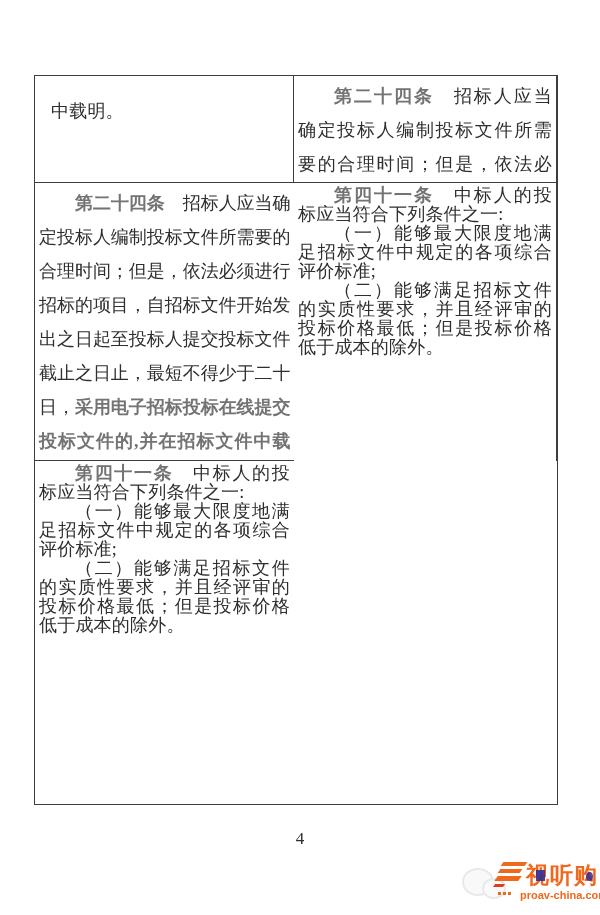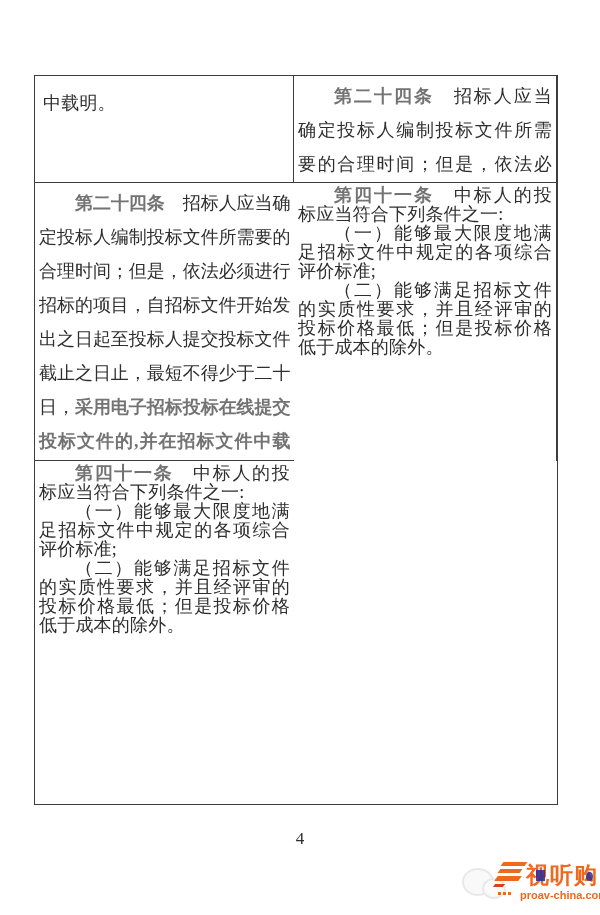--- a/index.html
+++ b/index.html
@@ -24,21 +24,21 @@
     text-align:justify;
     letter-spacing:.2px;
   }
   .cell.l{border-right:1px solid #3d3d3d;}
   .cell.rb{border-bottom:1px solid #3d3d3d;}
   .cell.row1{line-height:41px;padding-top:3px;}
   .cell.row2{line-height:34px;padding-top:3px;}
   .cell.row3{line-height:19px;padding-top:3px;}
   .cell.tight{letter-spacing:-0.5px;}
   .para{margin:0;text-indent:2em;}
-  .cont{margin:4px;text-indent:0;}
+  .cont{margin:12px;text-indent:0;}
   .para b,.cont b{font-weight:bold;color:#737373;}
   
   .pagenum{
     position:absolute;left:0;right:0;top:829px;
     text-align:center;font-size:17px;color:#2b2f33;
   }
   
   .logo{position:absolute;left:462px;top:858px;width:136px;height:52px;}
   .wm{position:absolute;opacity:.45;}
   .wm .c1{position:absolute;left:0;top:10px;width:28px;height:24px;border-radius:50%;

